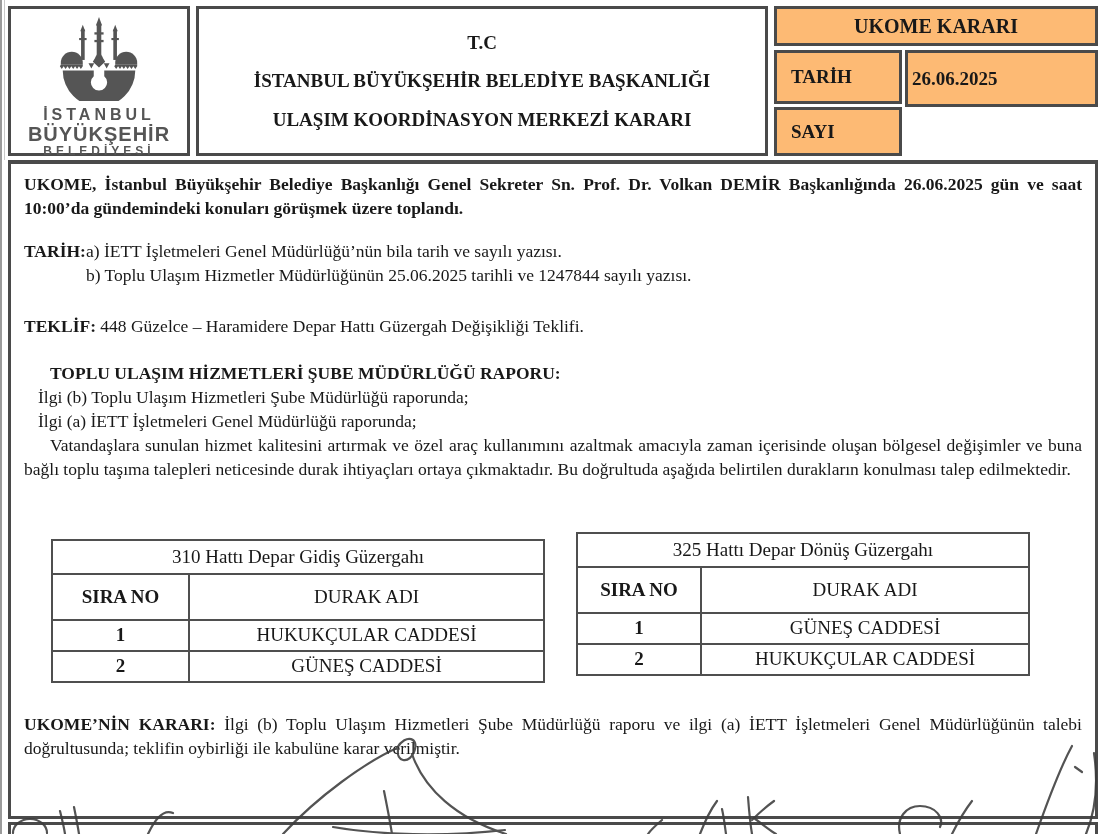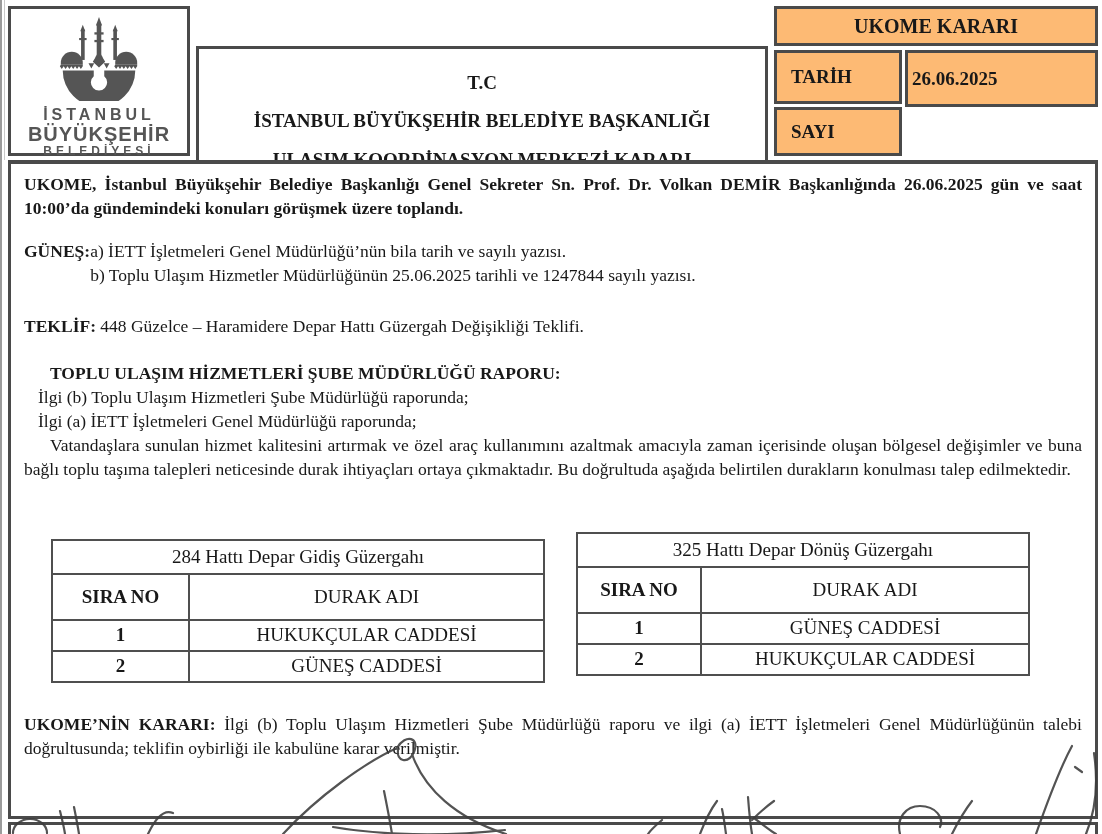--- a/index.html
+++ b/index.html
@@ -16,21 +16,21 @@
   .box { position:absolute; border:3px solid #4a4a4a; background:#fff; }
   .logo-box { left:8px; top:6px; width:182px; height:150px;
     display:flex; flex-direction:column; align-items:center; justify-content:flex-start; padding-top:8px; }
   .logo-text { text-align:center; color:#555; font-family:"Liberation Sans", sans-serif; line-height:1.05; margin-top:2px; }
   .logo-text .l1 { font-size:16px; font-weight:bold; letter-spacing:4px;text-align:center; }
   .logo-text .l2 { font-size:20px; font-weight:bold; letter-spacing:1px; }
   .logo-text .l3 { font-size:12px; font-weight:bold; letter-spacing:4px; }
 
   .title-box { left:196px; top:6px; width:572px; height:150px;
     display:flex; flex-direction:column; justify-content:space-evenly; align-items:center;
-    text-align:center; font-weight:bold; font-size:19px; padding:6px 10px;margin-top:40px; }
+    text-align:center; font-weight:bold; font-size:19px; padding:6px 10px; }
 
   .cell { position:absolute; border:3px solid #4a4a4a; background:#fdba74;
     display:flex; align-items:center; font-weight:bold; font-size:19px; }
   .cell-ukome { left:774px; top:6px; width:324px; height:40px; justify-content:center; font-size:20px; }
   .cell-tarih-l { left:774px; top:50px; width:128px; height:54px; padding-left:14px; }
   .cell-tarih-v { left:905px; top:50px; width:193px; height:57px; padding-left:4px;font-family:Liberation Serif, serif; }
   .cell-sayi-l  { left:774px; top:107px; width:128px; height:49px; padding-left:14px; }
   .cell-sayi-v  { left:905px; top:107px; width:193px; height:49px; padding-left:14px; }
 
   
@@ -117,21 +117,21 @@
 
   <div class="cell cell-ukome">UKOME KARARI</div>
   <div class="cell cell-tarih-l">TARİH</div>
   <div class="cell cell-tarih-v">26.06.2025</div>
   <div class="cell cell-sayi-l">SAYI</div>
 
   <div class="box body-box">
     <p class="p-opening">UKOME, İstanbul Büyükşehir Belediye Başkanlığı Genel Sekreter Sn. Prof. Dr. Volkan DEMİR Başkanlığında 26.06.2025 gün ve saat 10:00’da gündemindeki konuları görüşmek üzere toplandı.</p>
 
     <div class="ilgi-row">
-      <span class="ilgi-label">GÜNEŞ:</span>
+      <span class="ilgi-label">TARİH:</span>
       <span class="ilgi-lines">
         <span style="display:block">a) İETT İşletmeleri Genel Müdürlüğü’nün bila tarih ve sayılı yazısı.</span>
         <span style="display:block">b) Toplu Ulaşım Hizmetler Müdürlüğünün 25.06.2025 tarihli ve 1247844 sayılı yazısı.</span>
       </span>
     </div>
 
     <p class="p-teklif"><span class="inline-label">TEKLİF:</span><span> 448 Güzelce – Haramidere Depar Hattı Güzergah Değişikliği Teklifi.</span></p>
 
     <p class="report-heading">TOPLU ULAŞIM HİZMETLERİ ŞUBE MÜDÜRLÜĞÜ RAPORU:</p>
     <p class="report-line">İlgi (b) Toplu Ulaşım Hizmetleri Şube Müdürlüğü raporunda;</p>
@@ -139,21 +139,21 @@
     <p class="report-paragraph">Vatandaşlara sunulan hizmet kalitesini artırmak ve özel araç kullanımını azaltmak amacıyla zaman içerisinde oluşan bölgesel değişimler ve buna bağlı toplu taşıma talepleri neticesinde durak ihtiyaçları ortaya çıkmaktadır. Bu doğrultuda aşağıda belirtilen durakların konulması talep edilmektedir.</p>
 
     <div class="tables-row">
       <table class="route tbl-gidis">
         <colgroup>
             <col class="c1">
             <col class="c2">
           </colgroup>
         <tbody>
           <tr class="t-title">
-              <td colspan="2">284 Hattı Depar Gidiş Güzergahı</td>
+              <td colspan="2">310 Hattı Depar Gidiş Güzergahı</td>
             </tr>
           <tr class="t-colhead">
             <td class="c-no">SIRA NO</td>
             <td>DURAK ADI</td>
           </tr>
           <tr class="t-data">
             <td class="c-no">1</td>
             <td>HUKUKÇULAR CADDESİ</td>
           </tr>
           <tr class="t-data">

